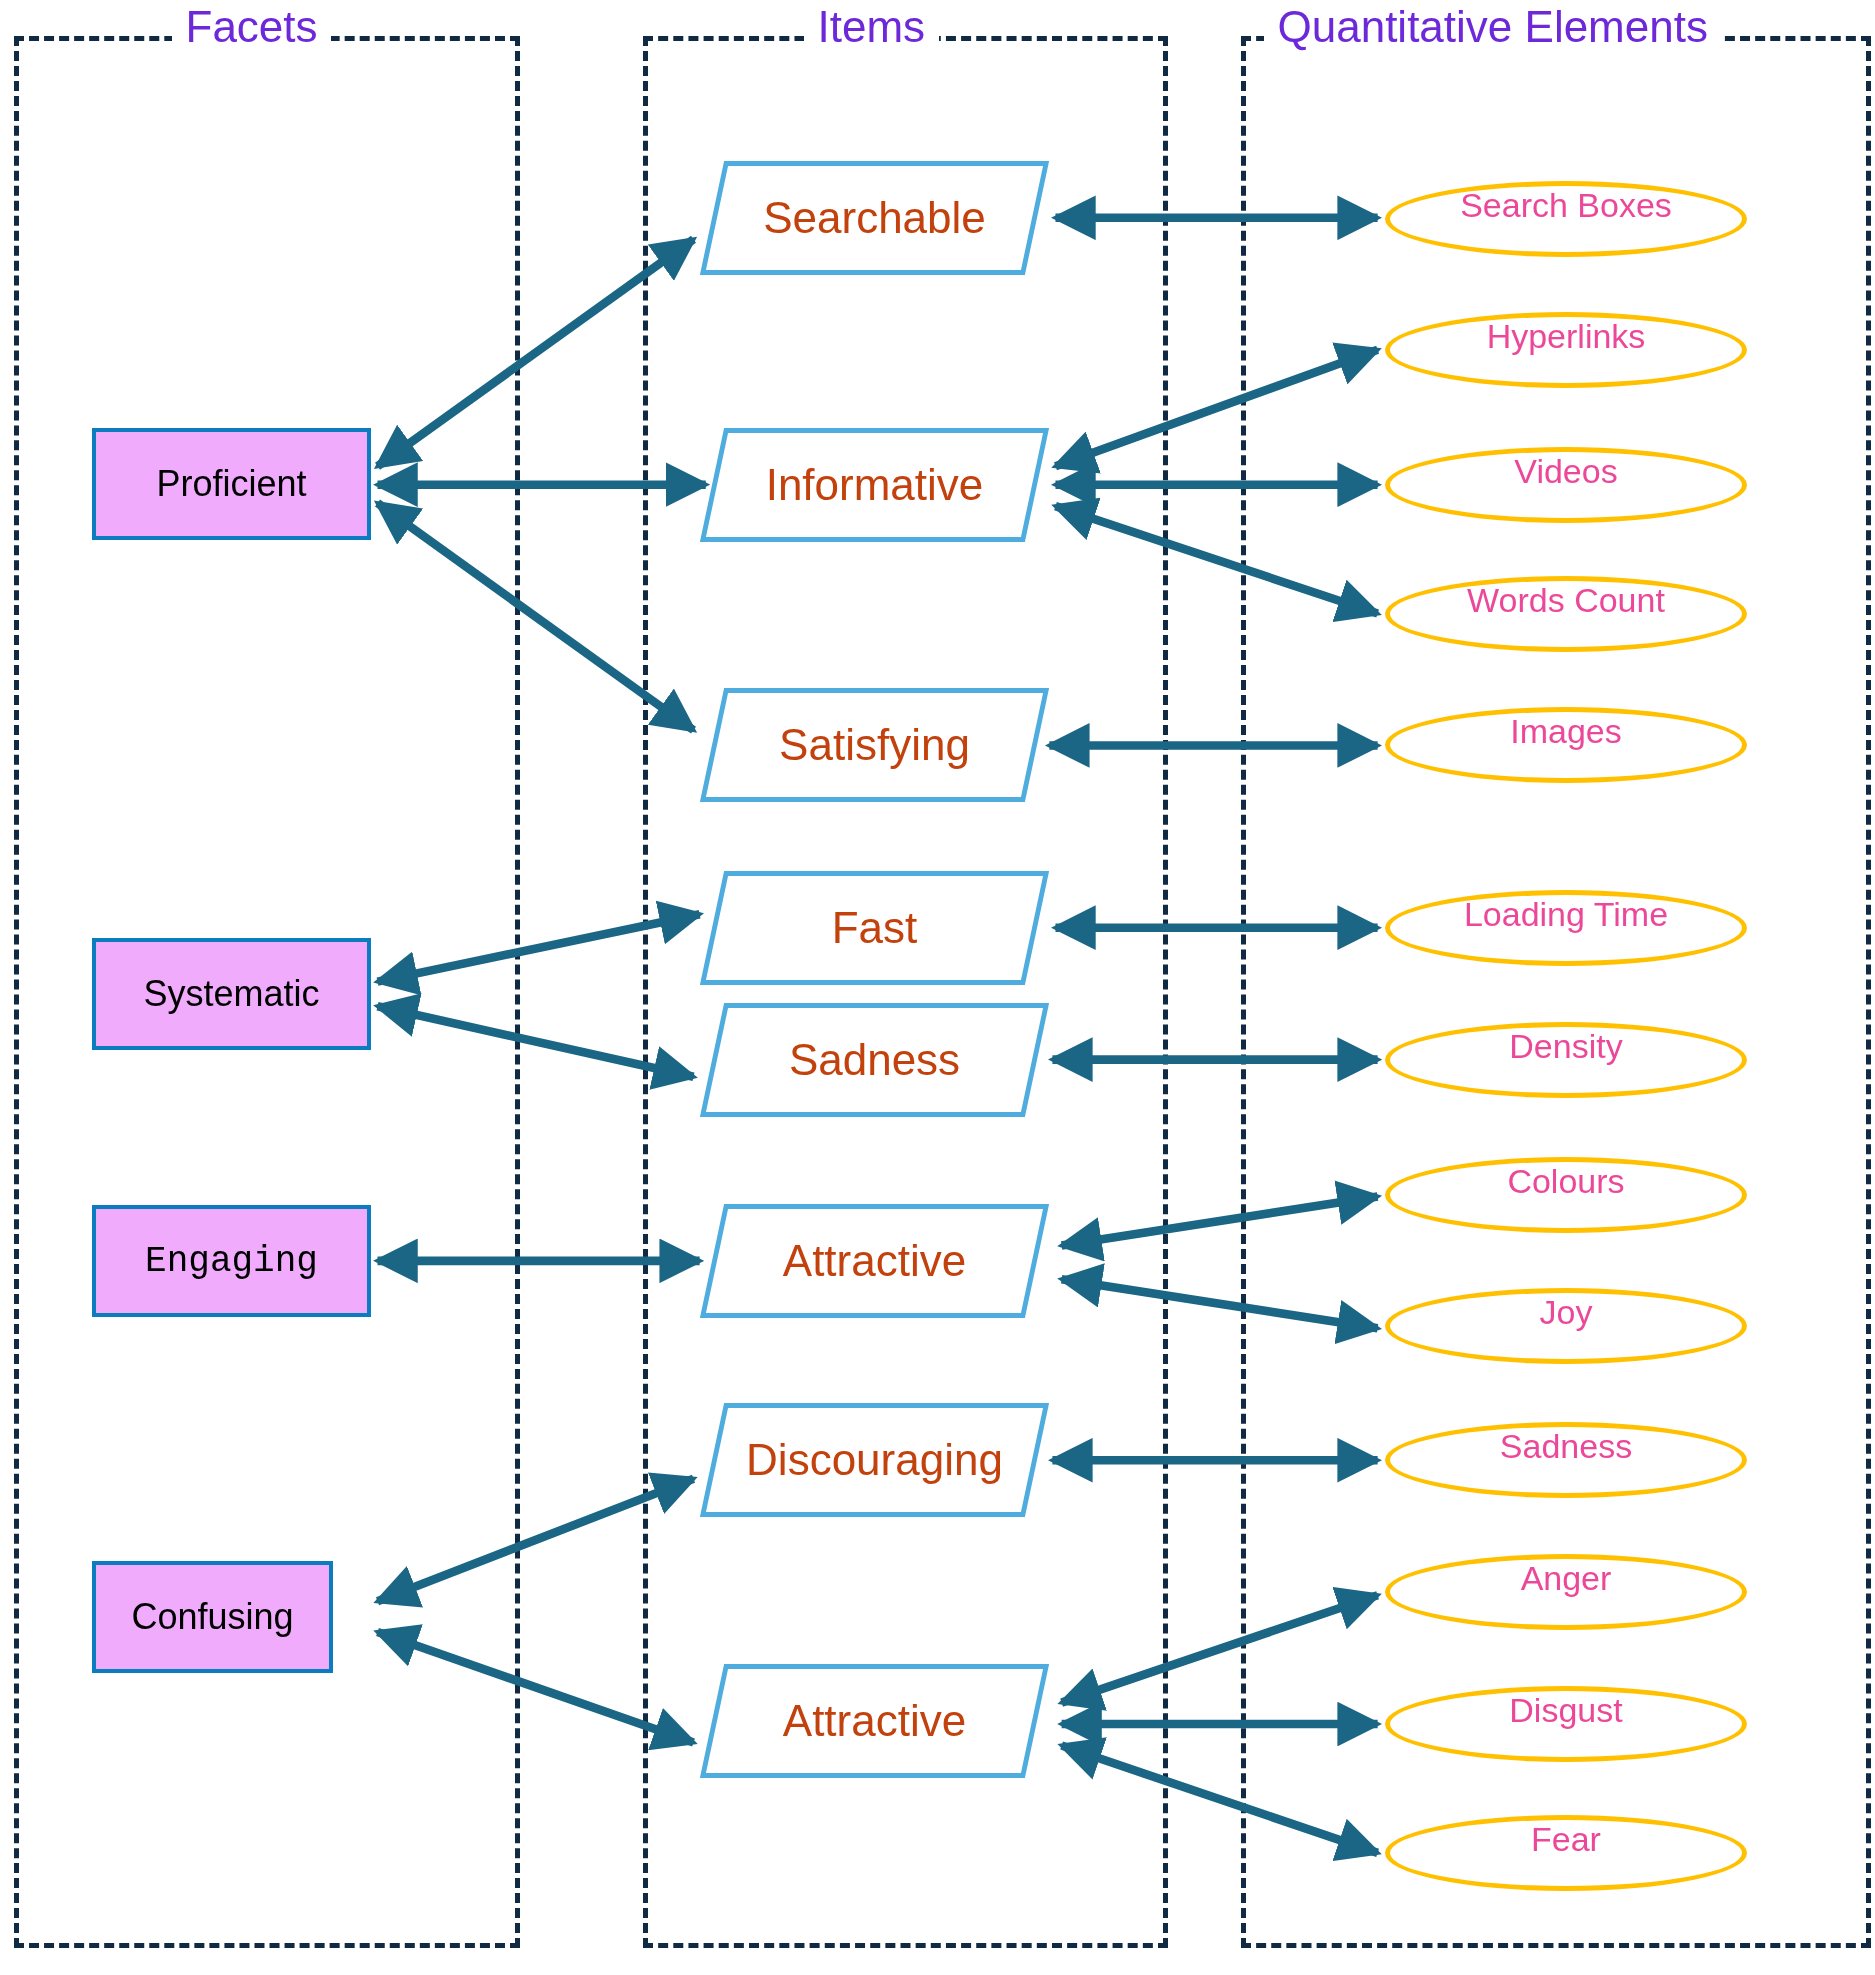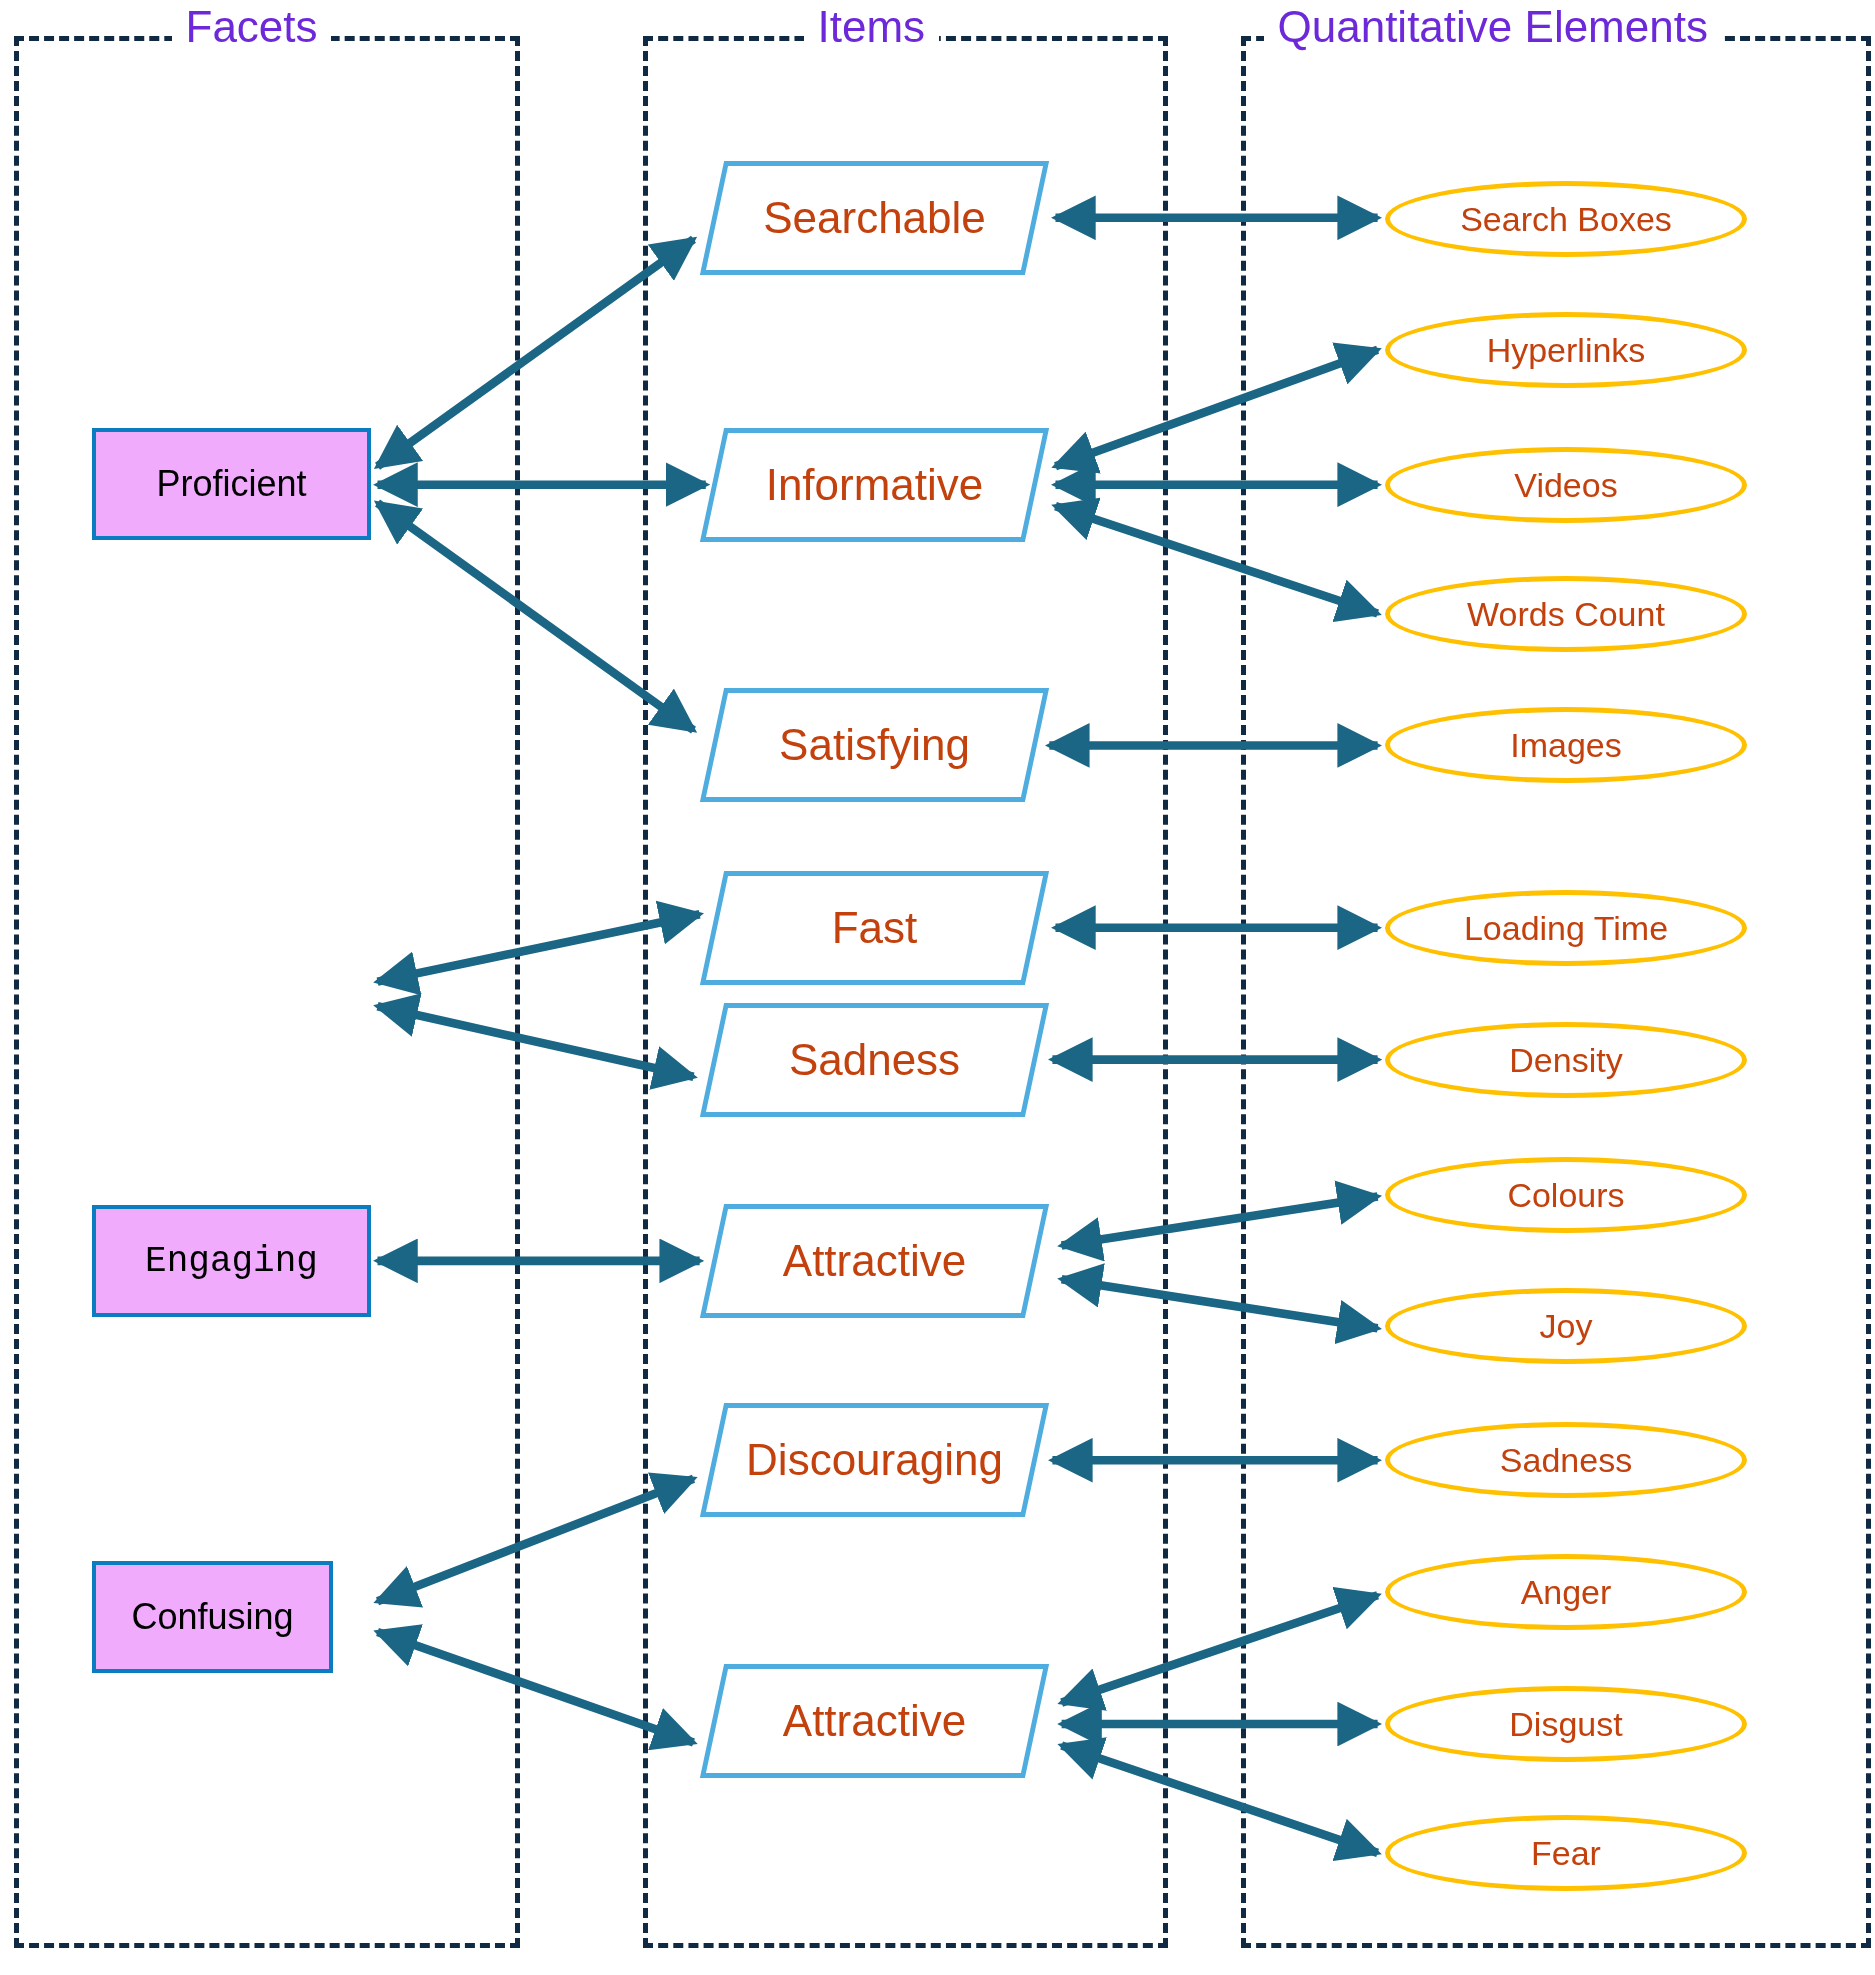--- a/index.html
+++ b/index.html
@@ -18,22 +18,22 @@
 
   
   .item{position:absolute;box-sizing:border-box;}
   .item .shape{position:absolute;inset:0;border:5.5px solid #4FACDE;
                background:#ffffff;transform:skewX(-12deg);}
   .item .lbl{position:absolute;inset:0;display:flex;align-items:center;
              justify-content:center;font-size:44px;color:#c2410c;z-index:2;}
 
   
   .qe{position:absolute;box-sizing:border-box;border:5.5px solid #FFC000;
-      border-radius:50%;background:#ffffff;display:flex;align-items:center;
-      justify-content:center;font-size:34px;color:#c2410c;}
+      border-radius:50%;background:#ffffff;display:flex;
+      justify-content:center;font-size:34px;color:#ec4899;}
 
   
   #wires{position:absolute;left:0;top:0;width:1876px;height:1975px;
          pointer-events:none;z-index:1;}
 </style>
 </head>
 <body>
 
 <div id="stage">
 
@@ -77,20 +77,23 @@
   <div class="group-title" style="left:172px;top:4.9px;">Facets</div>
 
   <div class="group" style="left:643px;top:36px;width:515px;height:1902px;"></div>
   <div class="group-title" style="left:804px;top:4.9px;">Items</div>
 
   <div class="group" style="left:1241px;top:36px;width:620px;height:1902px;"></div>
   <div class="group-title" style="left:1264px;top:4.9px;">Quantitative Elements</div>
 
   <div class="facet" style="left:92px;top:428px;width:279px;height:112px;">
     <span>Proficient</span>
+  </div>
+  <div class="facet" style="left:92px;top:938px;width:279px;height:112px;">
+    <span>Systematic</span>
   </div>
   <div class="facet" style="left:92px;top:1205px;width:279px;height:112px;font-family:Liberation Mono, monospace;">
     <span>Engaging</span>
   </div>
   <div class="facet" style="left:92px;top:1561px;width:241px;height:112px;">
     <span>Confusing</span>
   </div>
 
   <div class="item" style="left:712px;top:161px;width:325px;height:114px;">
     <div class="shape"></div>

